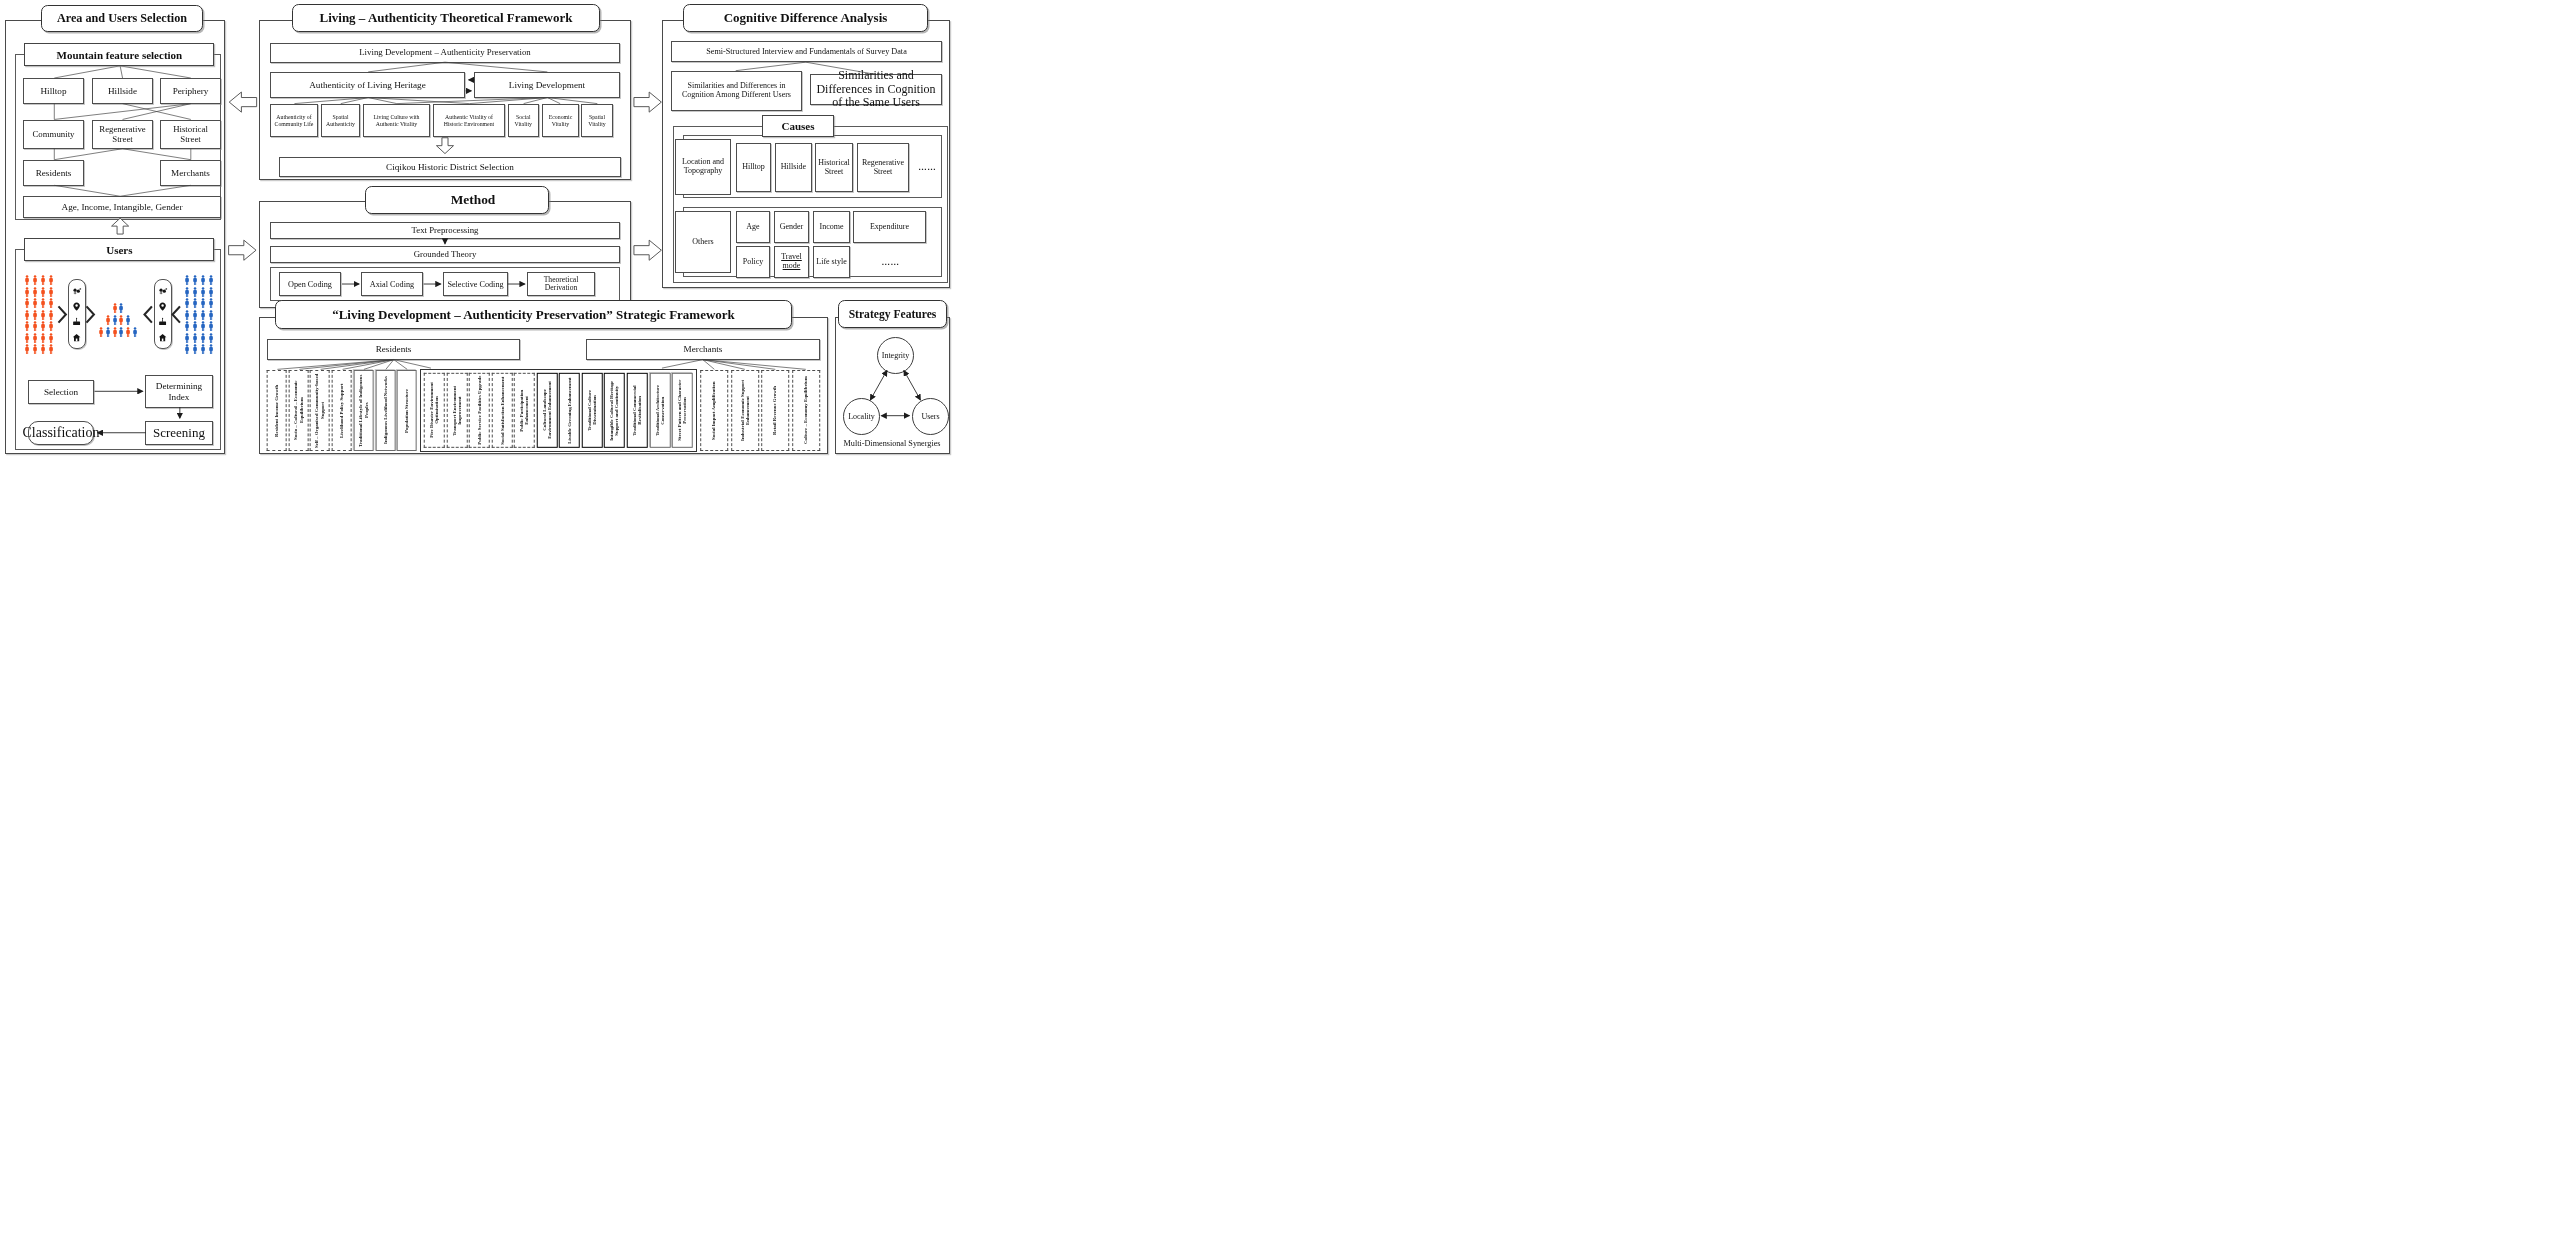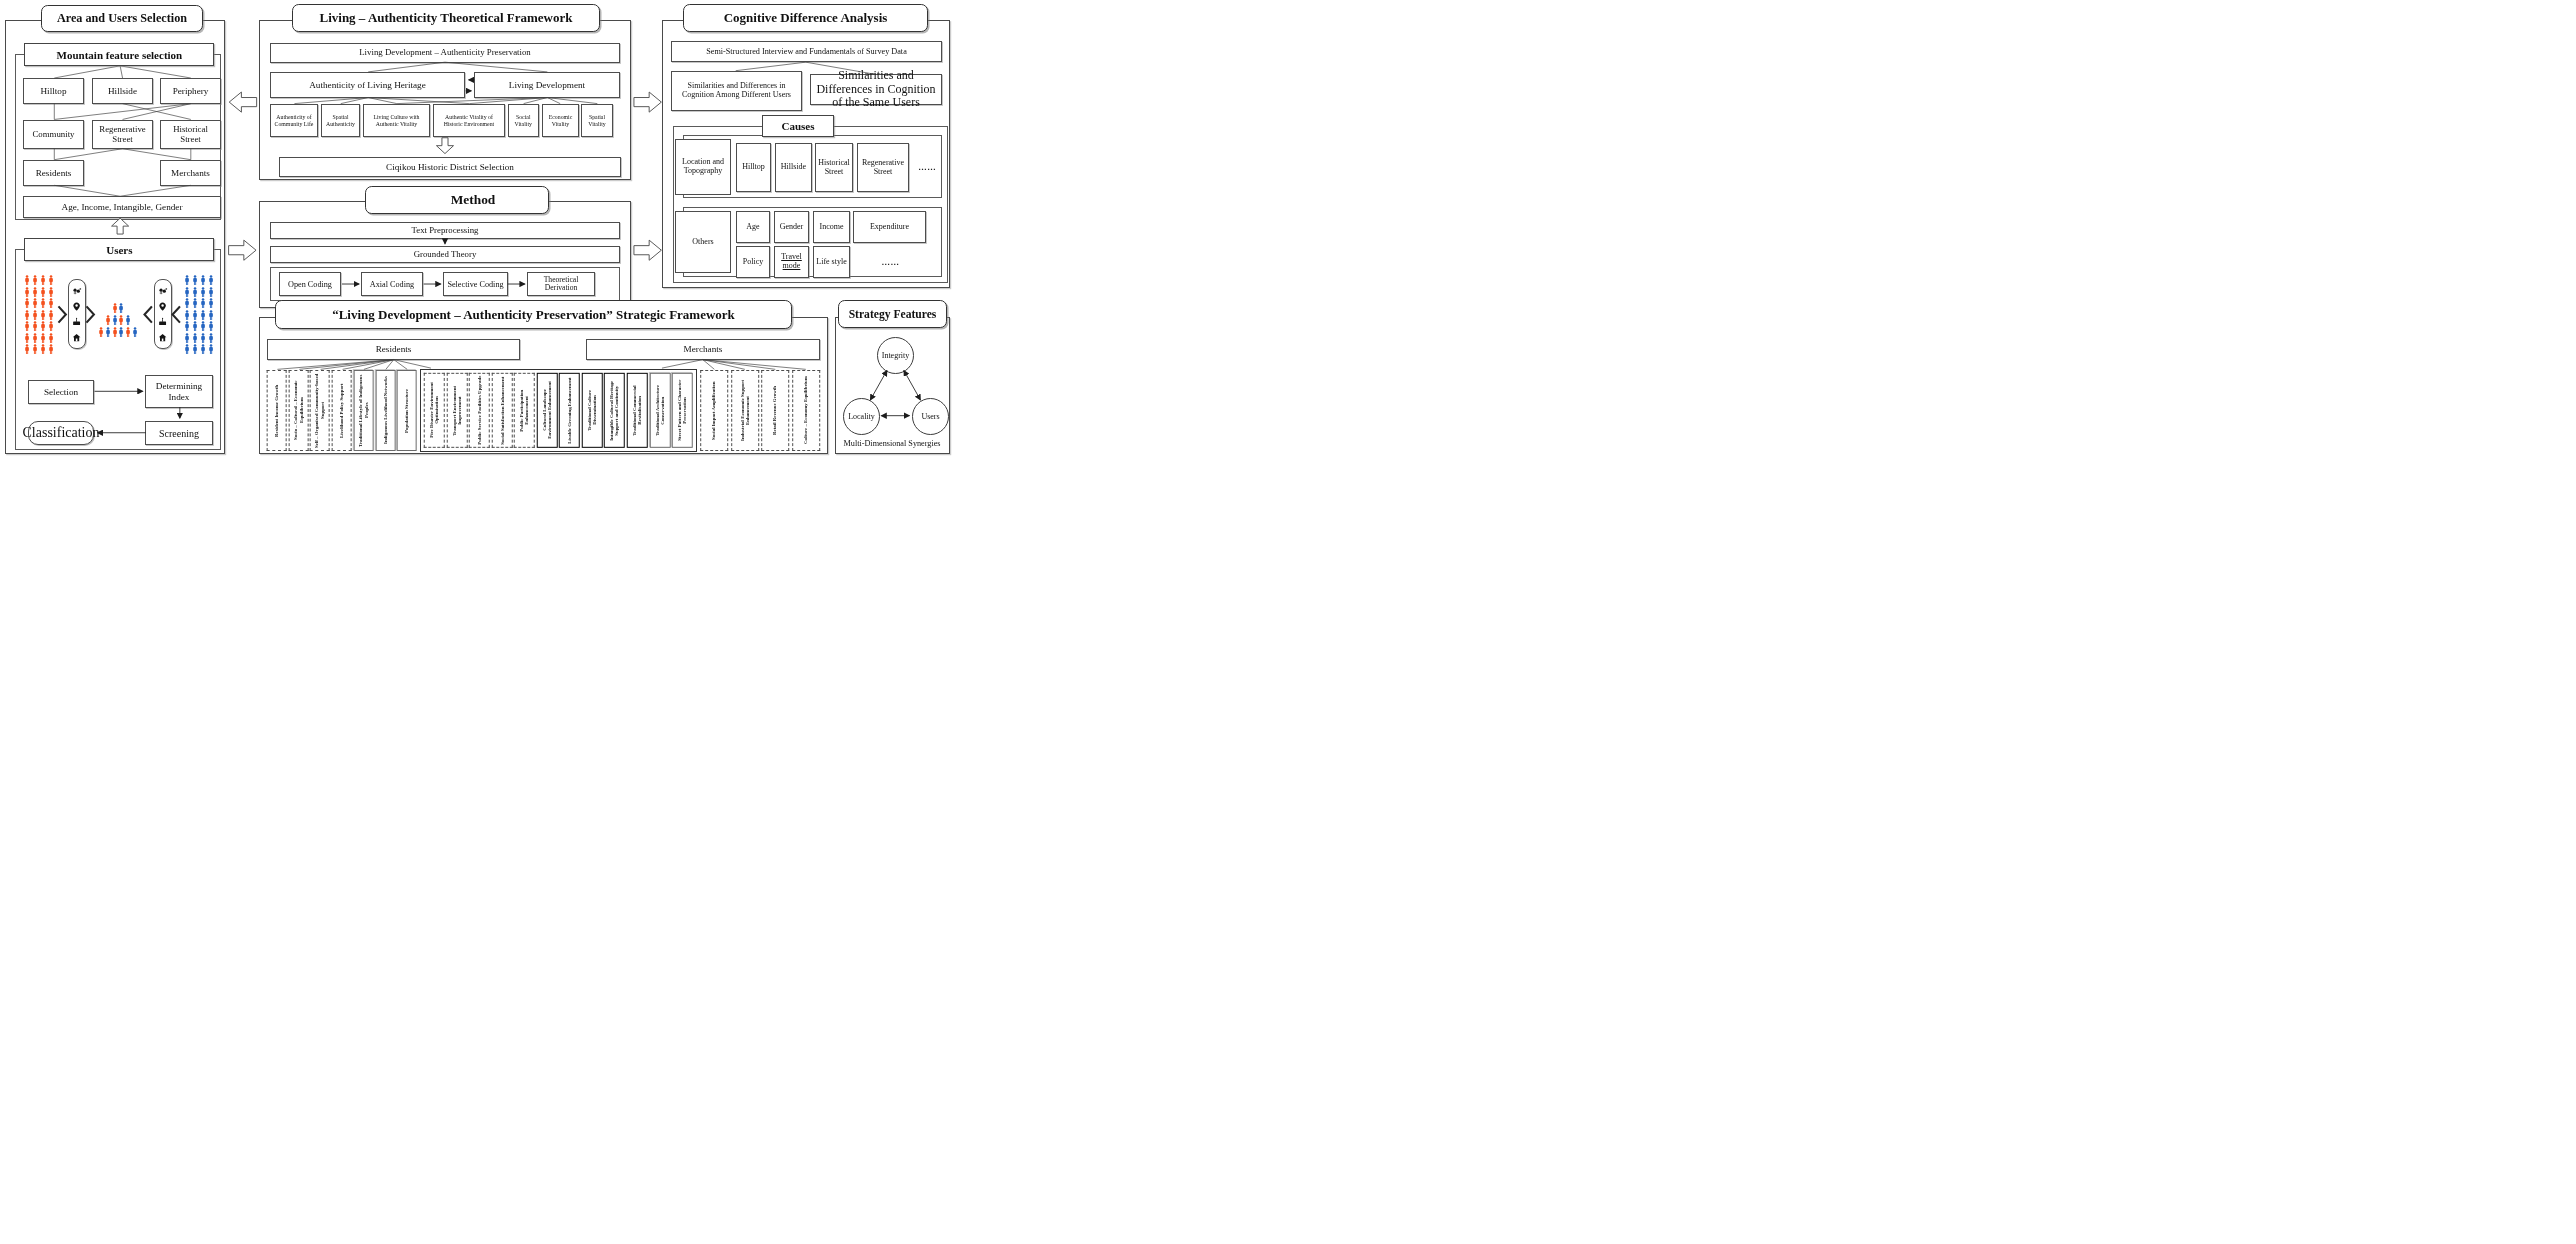--- a/index.html
+++ b/index.html
@@ -338,21 +338,21 @@
         <use href="#sym-person"></use>
       </svg>
       <svg viewBox="0 0 20 40" class="person" style="color: rgb(37, 101, 193);">
         <use href="#sym-person"></use>
       </svg>
     </div>
 
   <div class="box" style="left:28px;top:380px;width:66px;height:24.4px;font-size:9.2px;">Selection</div>
   <div class="box" style="left:145px;top:375px;width:68px;height:33px;font-size:9.2px;">Determining Index</div>
   <div class="box" style="left:28px;top:421px;width:66px;height:24.4px;font-size:14px;border-radius:10px;">Classification</div>
-  <div class="box" style="left:145px;top:421px;width:68px;height:24.4px;font-size:10px;">Screening</div>
+  <div class="box" style="left:145px;top:421px;width:68px;height:24.4px;font-size:13px;">Screening</div>
 
   <div class="panel" style="left:259px;top:20px;width:372px;height:160px;"></div>
   <div class="title" style="left:292px;top:4.3px;width:308px;height:28px;font-size:13px;">Living – Authenticity Theoretical Framework</div>
 
   <div class="box" style="left:270px;top:43px;width:350px;height:19.5px;font-size:8.8px;">Living Development – Authenticity Preservation</div>
   <div class="box" style="left:270px;top:72px;width:195px;height:26px;font-size:9.2px;">Authenticity of Living Heritage</div>
   <div class="box" style="left:474px;top:72px;width:146px;height:26px;font-size:9.2px;">Living Development</div>
 
   <div class="box" style="left:270px;top:104px;width:48px;height:33px;font-size:5.8px;">Authenticity of Community Life</div>
   <div class="box" style="left:321px;top:104px;width:39px;height:33px;font-size:5.8px;">Spatial Authenticity</div>

